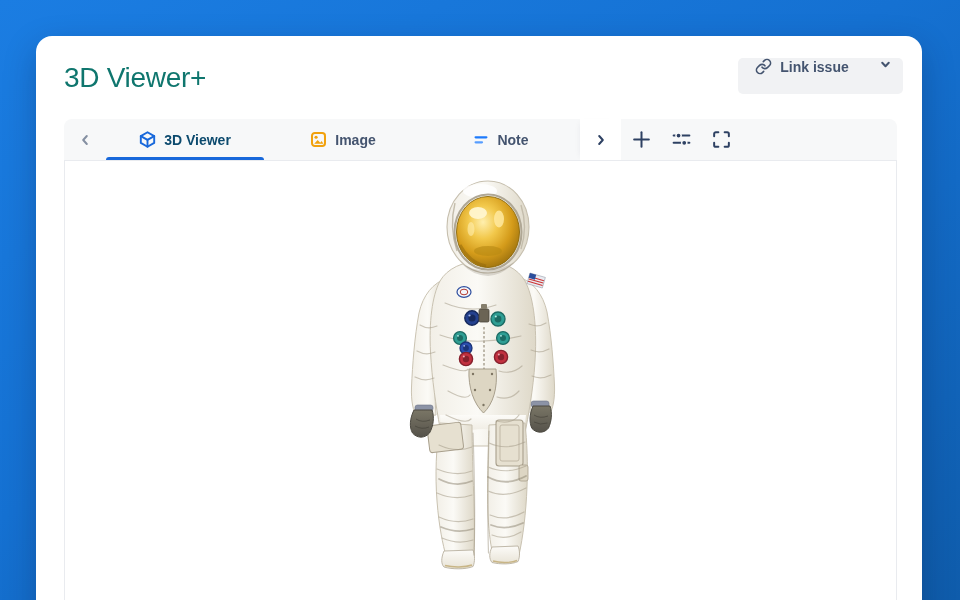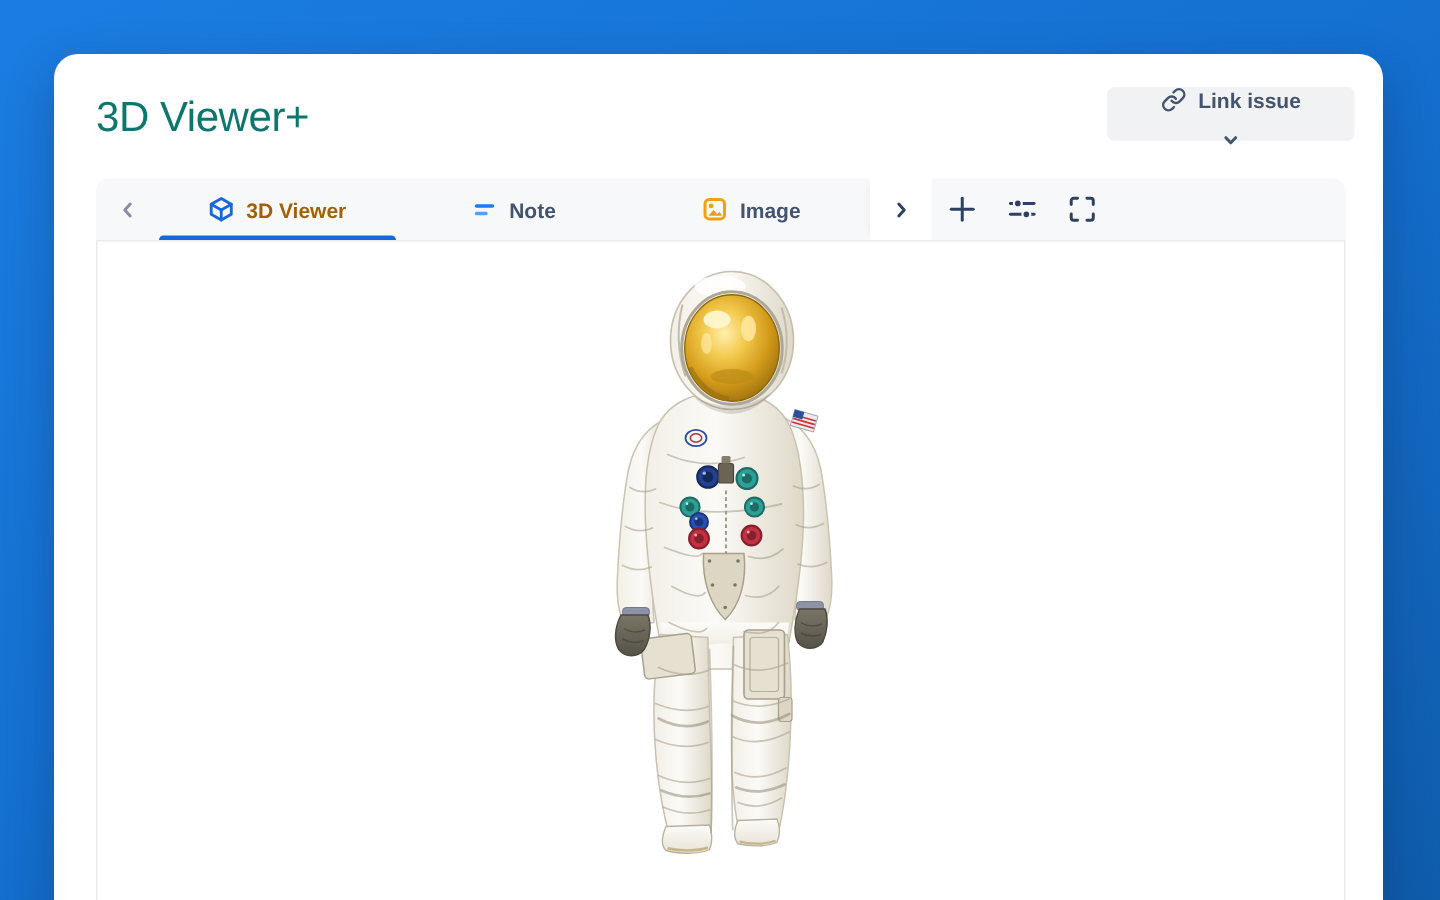--- a/index.html
+++ b/index.html
@@ -21,37 +21,37 @@
   
   .btn {
     position:absolute; top:22px; height:36px; background:#F1F2F4; border:none;
     border-radius:5px; display:flex; align-items:center; justify-content:center;
     gap:8px; font-size:14px; font-weight:600; color:#44546F; cursor:pointer;
     font-family:inherit;
   }
   .btn svg { flex:0 0 auto; }
   .attach-btn { left:597px; width:96px; }
   .link-group { position:absolute; left:702px; top:22px; width:165px; height:36px;
-    background:#F1F2F4; border-radius:5px; display:flex; align-items:center;flex-direction:column; }
+    background:#F1F2F4; border-radius:5px; display:flex; align-items:flex-start; }
   .link-main { flex:1; display:flex; align-items:center; justify-content:center;
     gap:8px; font-size:14px; font-weight:600; color:#44546F; cursor:pointer; }
   .link-divider { width:1px; background:#D5D9E0; margin:6px 0; }
   .link-caret { width:36px; display:flex; align-items:center; justify-content:center; cursor:pointer; }
   
   .tabstrip {
     position:absolute; left:28px; top:83px; width:833px; height:41px;
     background:#F7F8F9; border-radius:8px 8px 0 0; display:flex; align-items:stretch;
   }
   .scroll-btn { width:42px; display:flex; align-items:center; justify-content:center; cursor:pointer; }
   .scroll-right { width:41px; background:#FFFFFF; box-shadow:-4px 0 6px -4px rgba(9,30,66,.06); }
   .tab {
     position:relative; width:158px; display:flex; align-items:center; justify-content:center;
     gap:8px; font-size:14px; font-weight:600; color:#44546F; cursor:pointer;
   }
-  .tab.active { color:#a16207; }
+  .tab.active { color:#0c4a6e; }
   .tab.active .underline {
     position:absolute; left:0; bottom:0; width:100%; height:3px;
     background:#1868DB; border-radius:3px 3px 0 0;
   }
   .actions { width:120px; margin-left:0; display:flex; }
   .action-btn { width:40px; display:flex; align-items:center; justify-content:center; cursor:pointer; }
   
   .viewer {
     position:absolute; left:28px; top:124px; width:833px; height:516px;
     background:#fff; border:1px solid #E9EBEF; border-bottom:none;
@@ -93,34 +93,34 @@
       <svg width="17" height="17" viewBox="0 0 16 16" fill="none" stroke="#1868DB" stroke-width="1.8" stroke-linecap="round" stroke-linejoin="round">
           <path d="M8 1.2 L14.3 4.8 V11.2 L8 14.8 L1.7 11.2 V4.8 Z"></path>
           <path d="M1.7 4.8 L8 8.4 L14.3 4.8"></path>
           <path d="M8 8.4 V14.8"></path>
         </svg>
       <span>3D Viewer</span>
       <i class="underline"></i>
     </div>
 
     <div class="tab">
-      <svg width="16" height="16" viewBox="0 0 16 16">
-          <rect x="1.5" y="4.2" width="13" height="2.3" rx="1.15" fill="#1D7AFC"></rect>
-          <rect x="1.5" y="9.2" width="8.6" height="2.3" rx="1.15" fill="#579DFF"></rect>
-        </svg>
-      <span>Note</span>
-    </div>
-
-    <div class="tab">
       <svg width="17" height="17" viewBox="0 0 16 16" fill="none">
           <rect x="1.9" y="1.9" width="12.2" height="12.2" rx="2.6" stroke="#F1A10D" stroke-width="1.9"></rect>
           <circle cx="5.7" cy="5.9" r="1.5" fill="#F1A10D"></circle>
           <path d="M4 12.1 L7.2 8.5 L9.6 11 L11 9.5 L12.6 12.1 Z" fill="#F1A10D"></path>
         </svg>
       <span>Image</span>
+    </div>
+
+    <div class="tab">
+      <svg width="16" height="16" viewBox="0 0 16 16">
+          <rect x="1.5" y="4.2" width="13" height="2.3" rx="1.15" fill="#1D7AFC"></rect>
+          <rect x="1.5" y="9.2" width="8.6" height="2.3" rx="1.15" fill="#579DFF"></rect>
+        </svg>
+      <span>Note</span>
     </div>
 
 
     <div class="scroll-btn scroll-right">
       <svg width="14" height="14" viewBox="0 0 14 14" fill="none" stroke="#2E4163" stroke-width="2" stroke-linecap="round" stroke-linejoin="round">
           <polyline points="5.2 3 8.8 7 5.2 11"></polyline>
         </svg>
     </div>
 
     <div class="actions">

